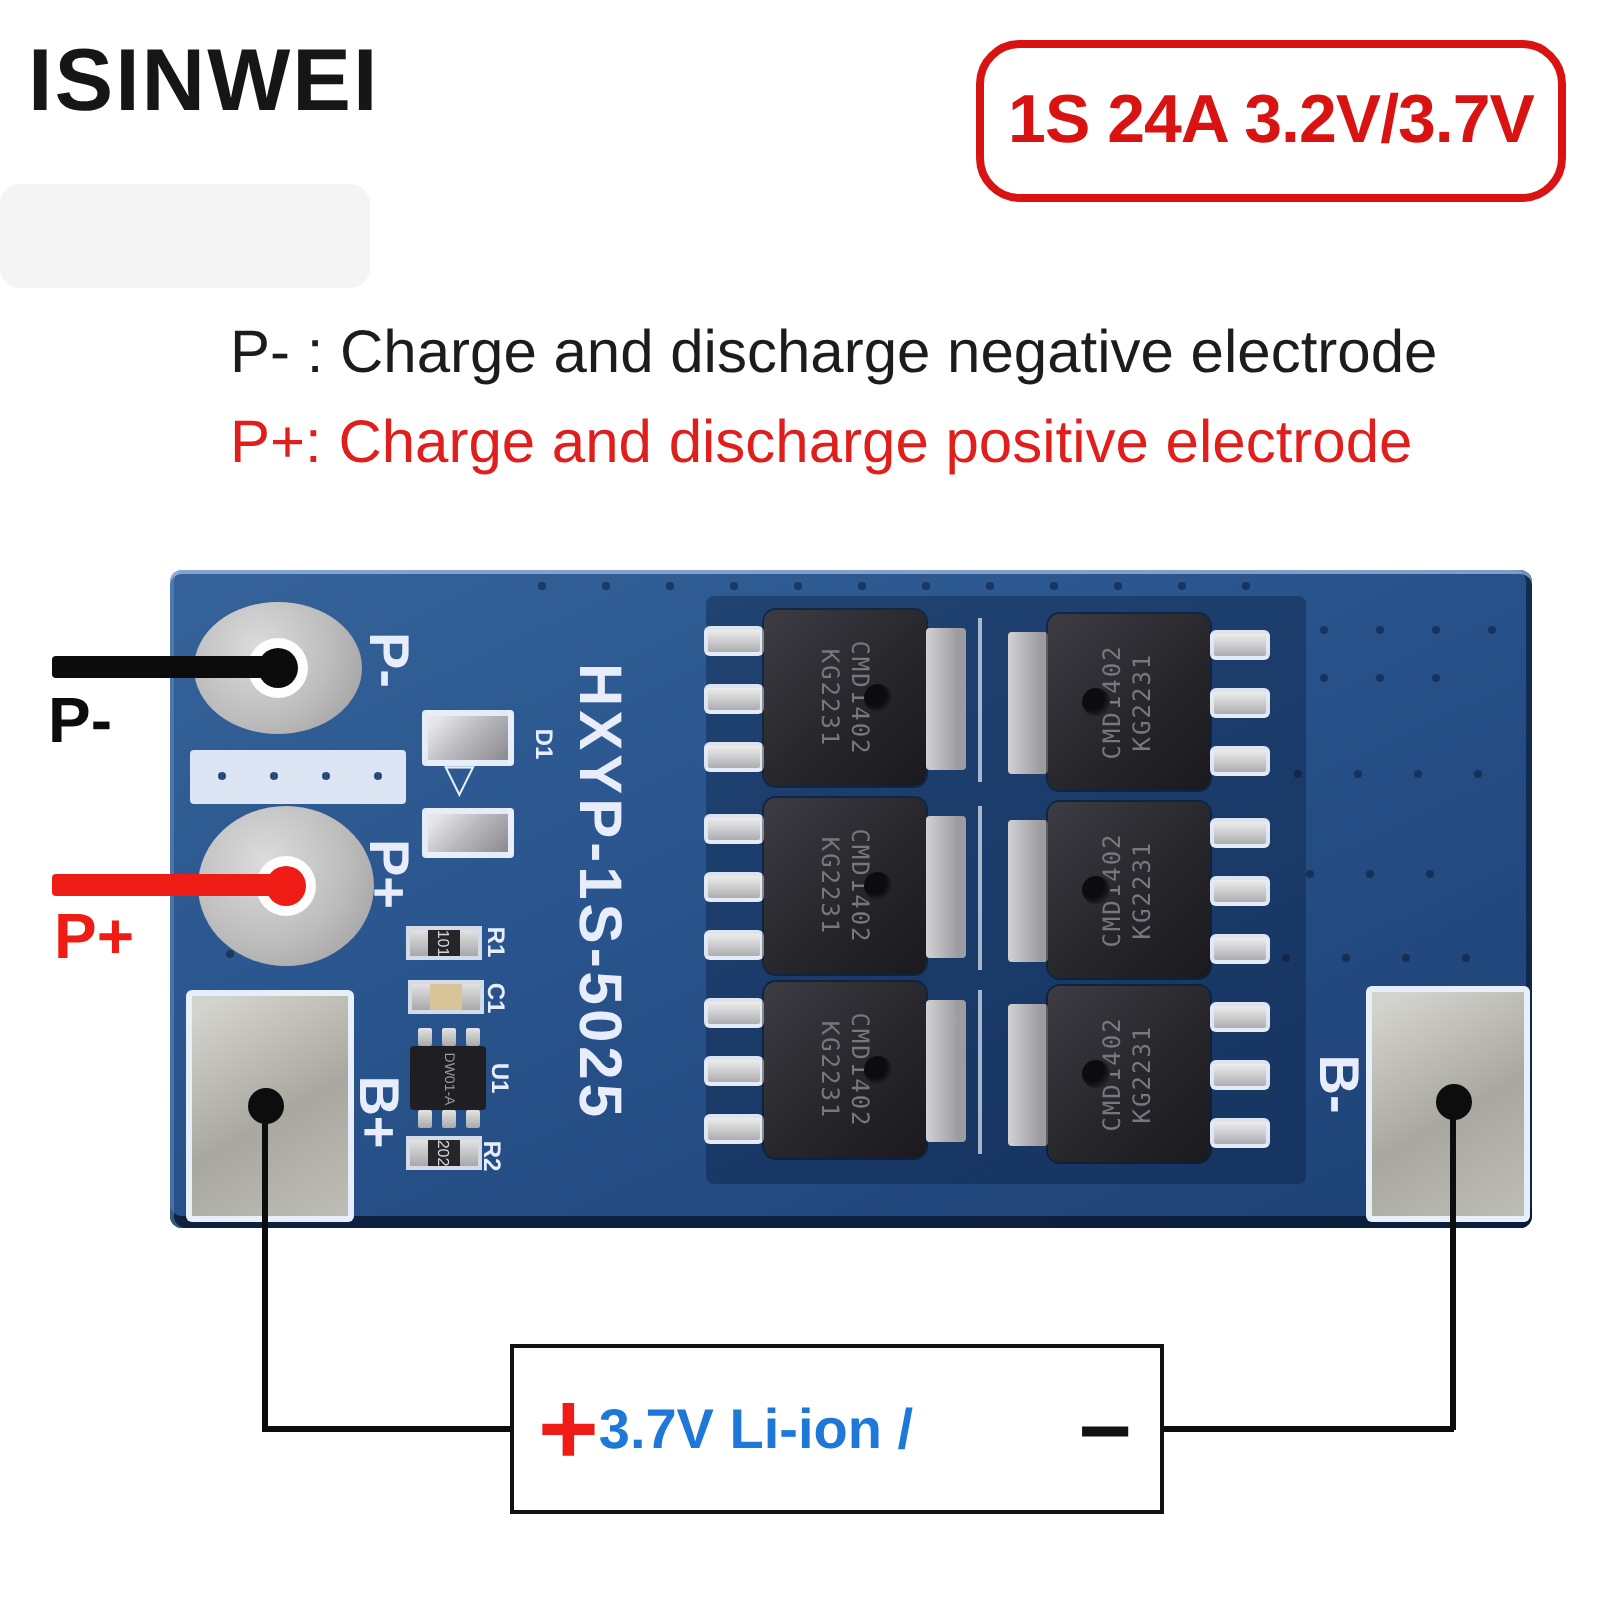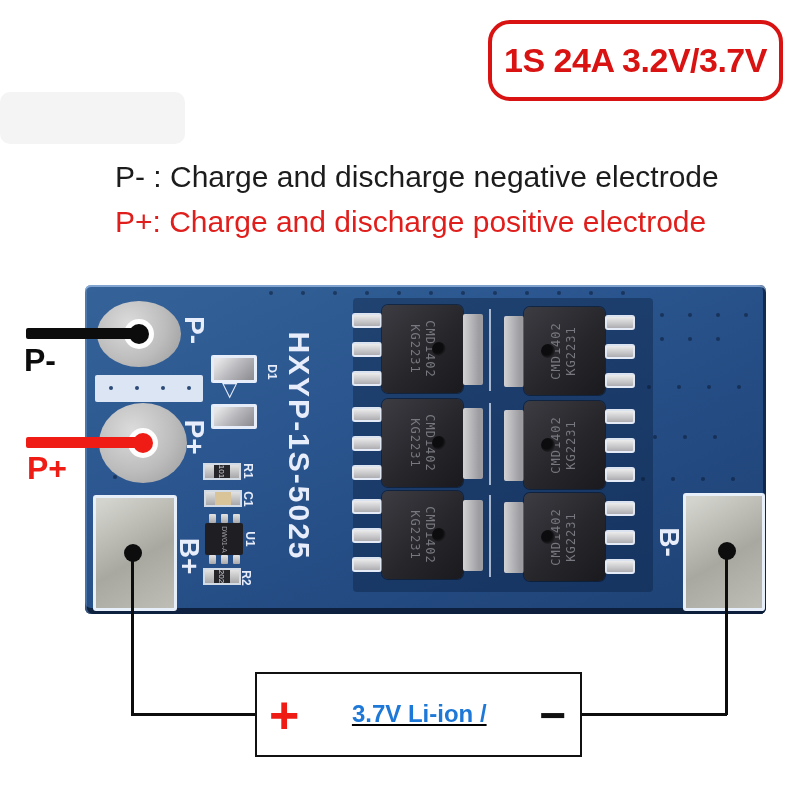--- a/index.html
+++ b/index.html
@@ -86,31 +86,32 @@
         background:linear-gradient(150deg,#d4d4ce 5%,#a8a8a0 55%,#bebeb7 100%);}
   .bpad.bp{left:8px;top:210px;width:84px;height:116px;}
   .bpad.bm{left:598px;top:208px;width:82px;height:118px;}
   
   .cline{position:absolute;background:#0d0d0d;}
   .bigdot{position:absolute;width:18px;height:18px;border-radius:50%;background:#0d0d0d;}
   
   .batbox{position:absolute;left:255px;top:672px;width:327px;height:85px;box-sizing:border-box;
           border:2px solid #111;background:#fff;display:flex;align-items:center;}
   .batplus{font-size:52px;font-weight:bold;color:var(--wire-red);margin-left:12px;line-height:0;}
-  .batchem{flex:1;text-align:center;font-weight:bold;font-size:24px;line-height:1.2;text-decoration:underline;}
+  .batchem{flex:1;text-align:left;font-weight:bold;font-size:28px;line-height:1.2;}
   .batchem .c1{color:var(--li-blue);}
   .batchem .c2{color:var(--life-green);}
   .batminus{font-size:46px;font-weight:bold;color:#111;margin-right:14px;line-height:0;}
 </style>
 </head>
 <body>
 
 <div class="canvas">
 
   <div class="smudge"></div>
+  <div class="brand">ISINWEI</div>
   <div class="badge">
     <span>1S 24A 3.2V/3.7V</span>
   </div>
   <div class="ann pos">P+: Charge and discharge positive electrode</div>
   <div class="ann neg">P- : Charge and discharge negative electrode</div>
 
   <div class="board">
     <div class="darkzone"></div>
 
     <div class="via" style="left:184px;top:6px"></div>

